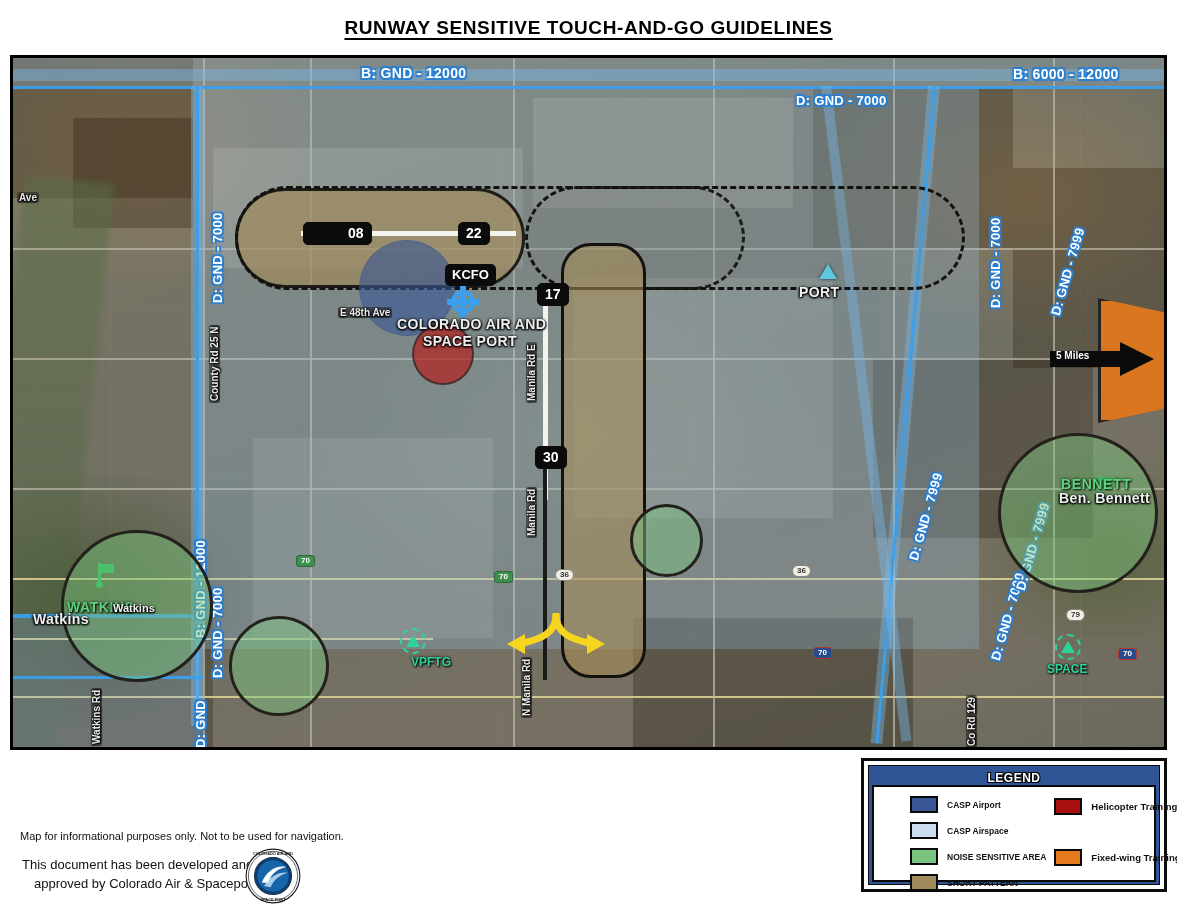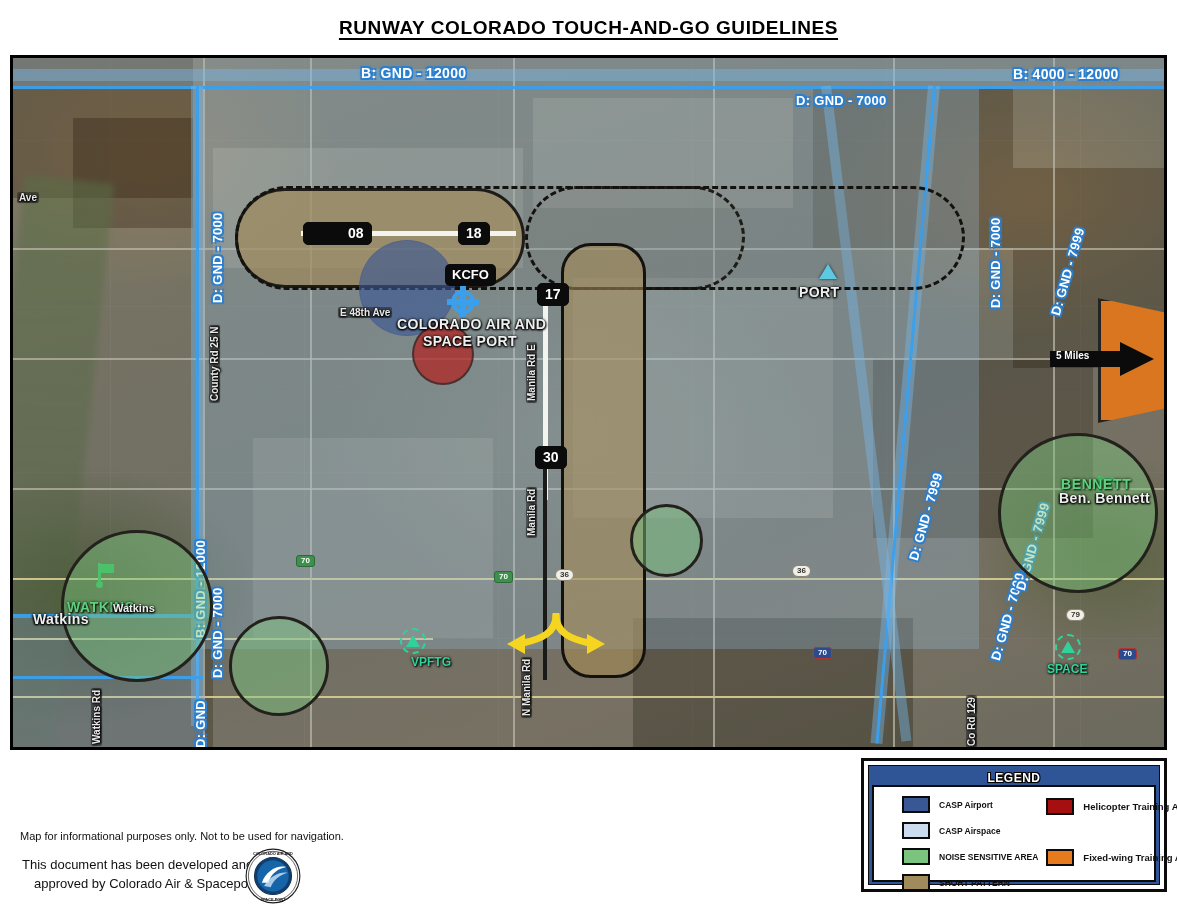--- a/index.html
+++ b/index.html
@@ -280,21 +280,21 @@
     color: #fff; font-weight: bold; font-size: 12px; letter-spacing: .5px;
     text-shadow: -1px -1px 0 #000, 1px -1px 0 #000, -1px 1px 0 #000, 1px 1px 0 #000;
   }
   .legend-body {
     position: absolute; left: 8px; right: 8px; top: 24px; bottom: 7px;
     background: #fff; border: 2px solid #0b0b0b;
     display: flex;
     padding: 9px 0 0 0;
   }
   .legend-col { flex: 1; display: flex; flex-direction: column; }
-  .legend-col.left { padding-left: 28px; gap: 9px; }
+  .legend-col.left { padding-left: 36px; gap: 9px; }
   .legend-col.right { padding-left: 8px; gap: 34px; padding-top: 2px; }
   .legend-row { display: flex; align-items: center; gap: 9px; }
   .legend-sw {
     width: 28px; height: 17px; border: 2px solid #0b0b0b; flex: none;
   }
   .legend-lbl { font-size: 8.5px; font-weight: bold; color: #111; white-space: nowrap; }
   .legend-lbl.big { font-size: 9.5px; }
 
   
   .footer-note {
@@ -308,21 +308,21 @@
   .footer-approve .l2 { padding-left: 12px; display: block; }
   .logo {
     position: absolute; left: 245px; top: 848px;
     width: 56px; height: 56px;
   }
 </style>
 </head>
 <body>
 
 <div class="title-bar">
-  <div class="title-text">RUNWAY COLORADO TOUCH-AND-GO GUIDELINES</div>
+  <div class="title-text">RUNWAY SENSITIVE TOUCH-AND-GO GUIDELINES</div>
 </div>
 
 <div class="map-frame">
   <div class="map-canvas">
 
     <div class="sat-base"></div>
     <div class="sat-fields"></div>
 
     <div class="sat-patch" style="left:0;top:0;width:180px;height:140px;background:#8a6f4e;"></div>
     <div class="sat-patch" style="left:60px;top:60px;width:120px;height:110px;background:#7d6b52;"></div>
@@ -360,21 +360,21 @@
 
     <div class="airspace-band" style="left:915px;top:28px;width:12px;height:660px;transform:rotate(5deg);transform-origin:top center;"></div>
     <div class="airspace-line" style="left:920px;top:28px;width:3px;height:660px;transform:rotate(5deg);transform-origin:top center;"></div>
     <div class="airspace-band" style="left:808px;top:28px;width:10px;height:660px;transform:rotate(-7deg);transform-origin:top center;"></div>
 
     <div class="airspace-line" style="left:0;top:556px;width:190px;height:4px;"></div>
     <div class="airspace-fill" style="left:0;top:560px;width:190px;height:135px;"></div>
     <div class="airspace-line" style="left:0;top:618px;width:190px;height:3px;"></div>
 
     <div class="as-label big" style="left:348px;top:7px;">B: GND - 12000</div>
-    <div class="as-label big" style="left:1000px;top:8px;">B: 4000 - 12000</div>
+    <div class="as-label big" style="left:1000px;top:8px;">B: 6000 - 12000</div>
     <div class="as-label" style="left:783px;top:35px;">D: GND - 7000</div>
 
     <div class="as-label vert" style="left:197px;top:245px;">D: GND - 7000</div>
     <div class="as-label vert" style="left:180px;top:580px;">B: GND - 12000</div>
     <div class="as-label vert" style="left:197px;top:620px;">D: GND - 7000</div>
     <div class="as-label vert" style="left:180px;top:690px;">D: GND</div>
 
     <div class="as-label vert" style="left:975px;top:250px;">D: GND - 7000</div>
     <div class="as-label vert2" style="left:1035px;top:255px;">D: GND - 7999</div>
     <div class="as-label vert2" style="left:893px;top:500px;">D: GND - 7999</div>
@@ -384,21 +384,21 @@
     <div class="pattern-short" style="left:222px;top:130px;width:290px;height:100px;"></div>
     <div class="pattern-dash" style="left:222px;top:128px;width:510px;height:104px;"></div>
     <div class="pattern-dash" style="left:512px;top:128px;width:440px;height:104px;"></div>
     <div class="pattern-vert" style="left:548px;top:185px;width:85px;height:435px;"></div>
 
     <div class="runway" style="left:288px;top:173px;width:215px;height:5px;"></div>
     <div class="runway" style="left:530px;top:232px;width:5px;height:210px;"></div>
     <div class="runway-dark" style="left:530px;top:400px;width:4px;height:222px;"></div>
 
     <div class="rw-marker" style="left:290px;top:164px;padding-left:44px;">08</div>
-    <div class="rw-marker" style="left:445px;top:164px;">18</div>
+    <div class="rw-marker" style="left:445px;top:164px;">22</div>
     <div class="rw-marker" style="left:524px;top:225px;">17</div>
     <div class="rw-marker" style="left:522px;top:388px;">30</div>
 
     <div class="circle-fixed" style="left:346px;top:182px;width:96px;height:96px;"></div>
     <div class="circle-heli" style="left:399px;top:265px;width:62px;height:62px;"></div>
 
     <div class="circle-noise" style="left:48px;top:472px;width:152px;height:152px;"></div>
     <div class="circle-noise" style="left:216px;top:558px;width:100px;height:100px;"></div>
     <div class="circle-noise" style="left:617px;top:446px;width:73px;height:73px;"></div>
     <div class="circle-noise" style="left:985px;top:375px;width:160px;height:160px;"></div>

